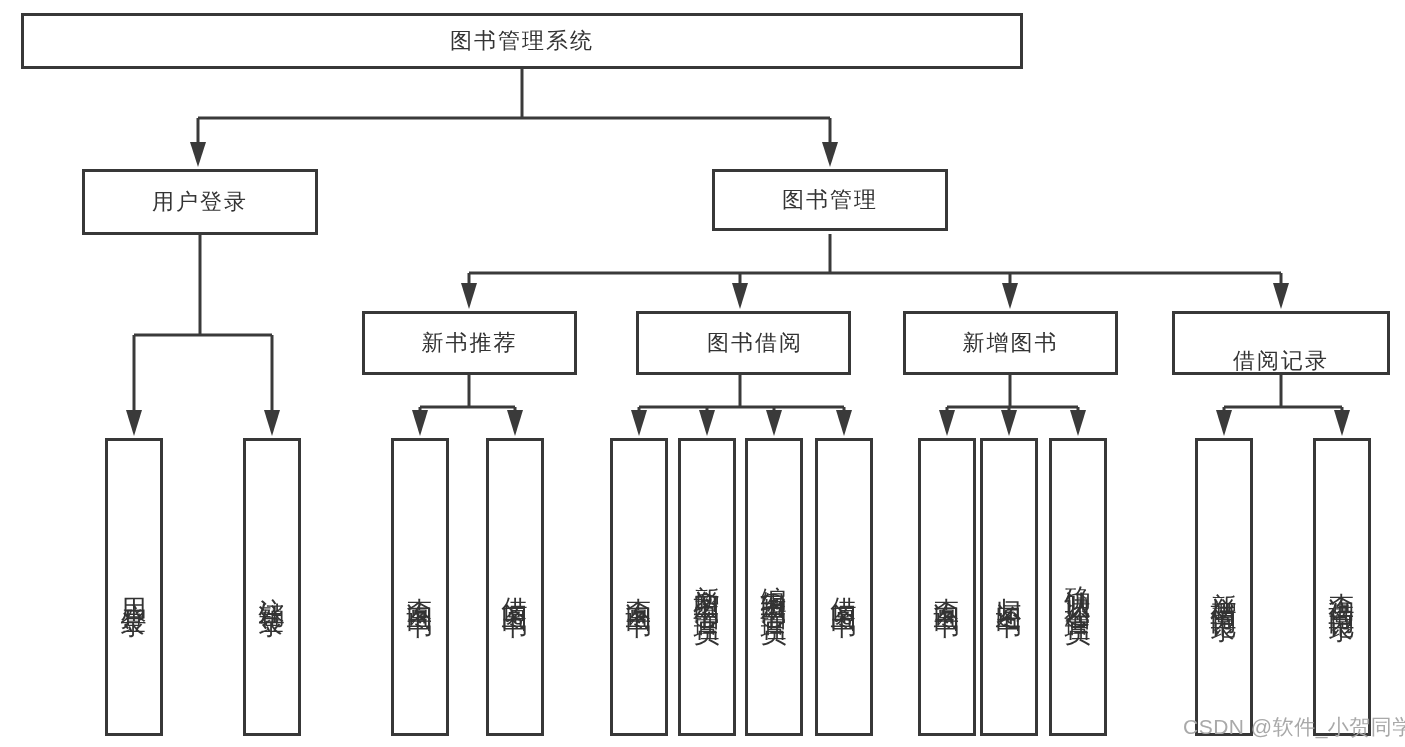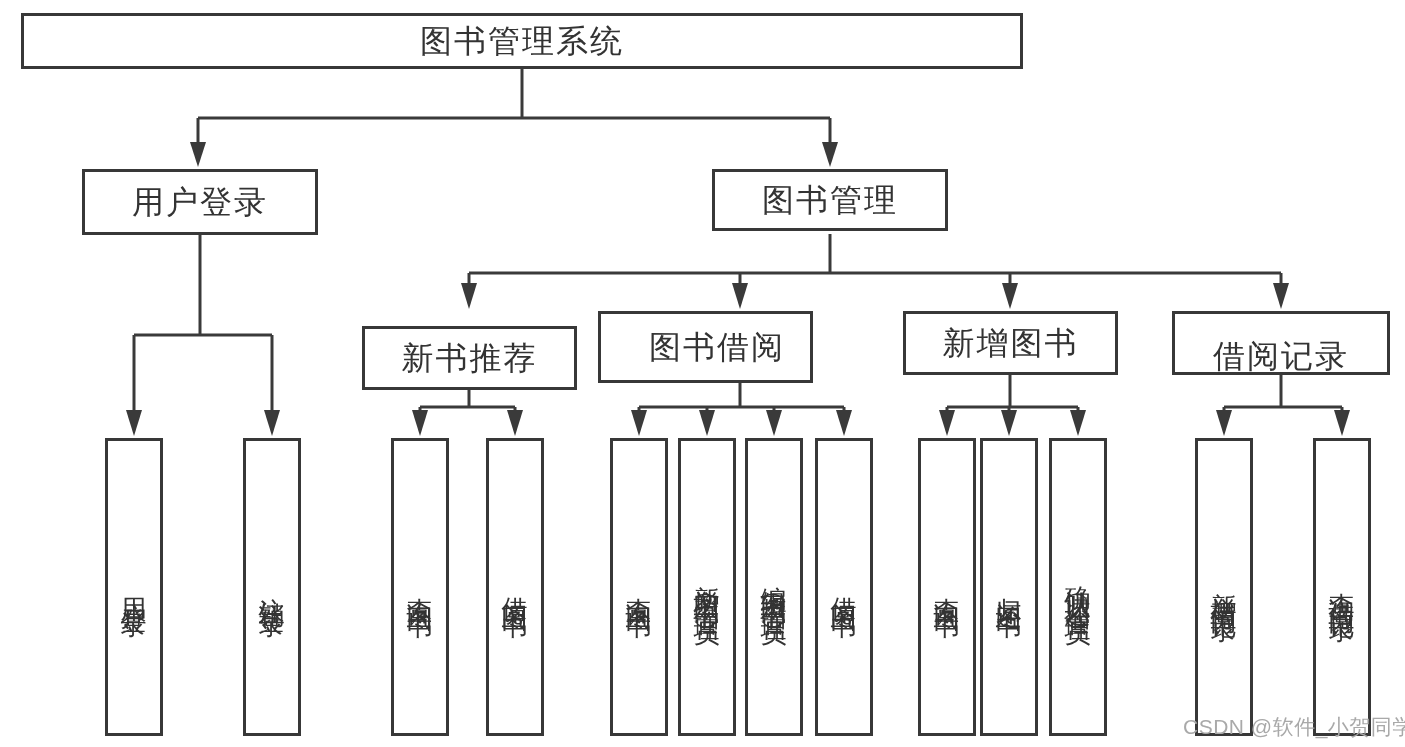--- a/index.html
+++ b/index.html
@@ -15,21 +15,21 @@
     position:absolute;
     box-sizing:border-box;
     border:3px solid #383838;
     background:#ffffff;
     display:flex;
     align-items:center;
     justify-content:center;
     color:#333333;
   }
   .hlabel{
-    font-size:32px;
+    font-size:22px;
     letter-spacing:2px;
     line-height:1;
     white-space:nowrap;
   }
   .leaf .vlabel{
     writing-mode:vertical-rl;
     text-orientation:mixed;
     font-size:26px;
     letter-spacing:5px;
     line-height:1;
@@ -119,24 +119,24 @@
     <span class="hlabel">图书管理系统</span>
   </div>
 
   <div class="node" style="left:82px;top:169px;width:236px;height:66px;">
     <span class="hlabel">用户登录</span>
   </div>
   <div class="node" style="left:712px;top:169px;width:236px;height:62px;">
     <span class="hlabel">图书管理</span>
   </div>
 
-  <div class="node" style="left:362px;top:326px;width:215px;height:64px;">
+  <div class="node" style="left:362px;top:311px;width:215px;height:64px;">
     <span class="hlabel">新书推荐</span>
   </div>
-  <div class="node" style="left:598px;top:311px;width:215px;height:72px;padding-left:23px;">
+  <div class="node" style="left:636px;top:311px;width:215px;height:64px;padding-left:23px;">
     <span class="hlabel">图书借阅</span>
   </div>
   <div class="node" style="left:903px;top:311px;width:215px;height:64px;">
     <span class="hlabel">新增图书</span>
   </div>
   <div class="node" style="left:1172px;top:311px;width:218px;height:64px;align-items:flex-end;">
     <span class="hlabel">借阅记录</span>
   </div>
 
   <div class="node leaf" style="left:105px;top:438px;width:58px;height:298px;">

